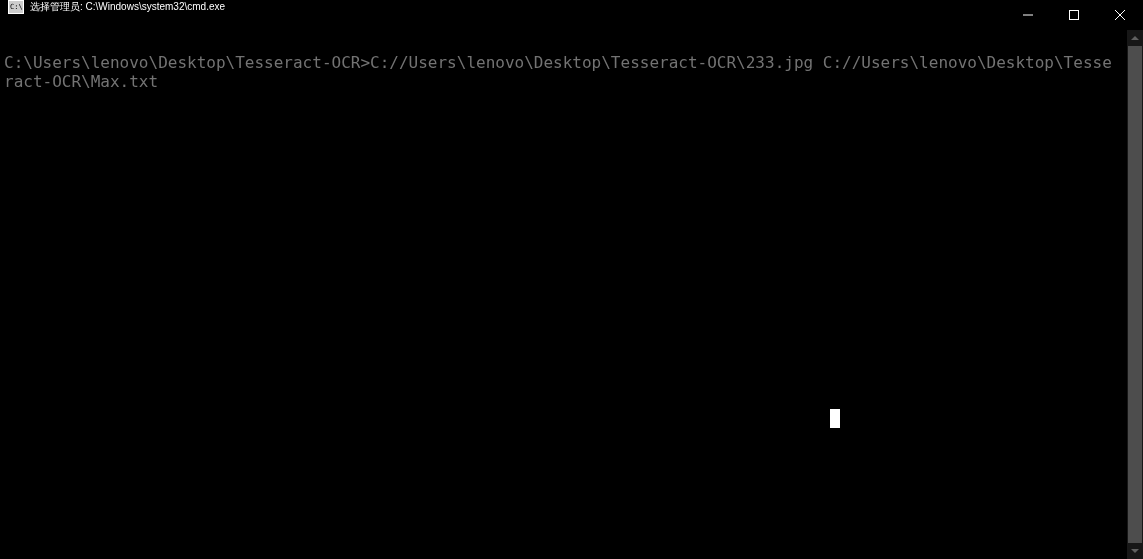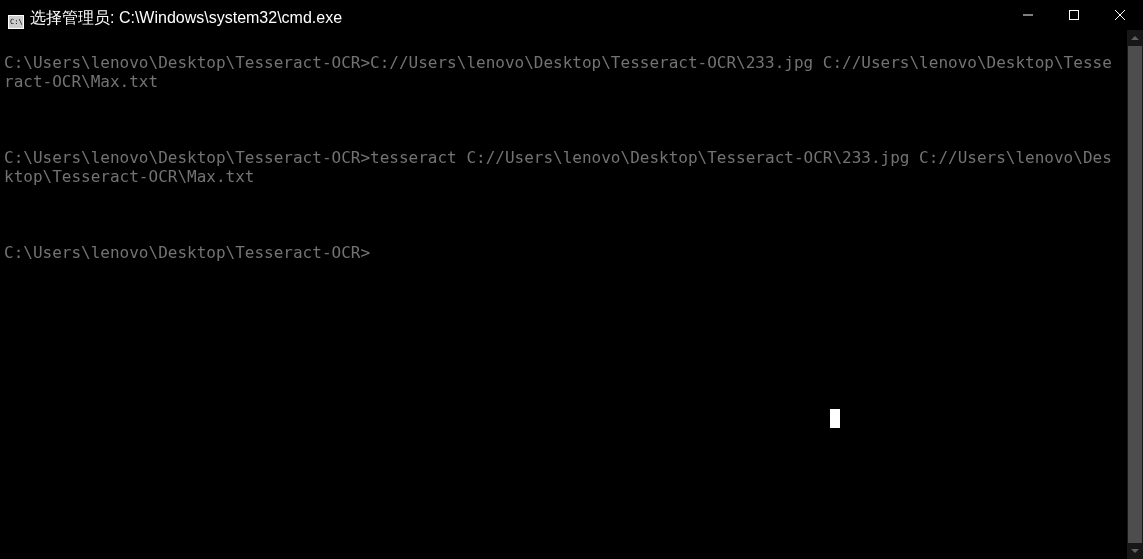--- a/index.html
+++ b/index.html
@@ -8,24 +8,24 @@
       height: 559px;
       background: #000;
       font-family: "Consolas", "NSimSun", monospace;
       overflow: hidden;
       position: relative;
     }
     .titlebar {
       height: 30px;
       background: #000;
       display: flex;
-      align-items: flex-end;
+      align-items: flex-start;
       color: #fff;
       font-family: "Microsoft YaHei", "Segoe UI", sans-serif;
-      font-size: 16px;
+      font-size: 10px;
       border-bottom: 1px solid #000;
     }
     .titlebar-icon {
       width: 16px;
       height: 14px;
       margin-left: 8px;
       margin-right: 6px;
       background: #ccc;
       position: relative;
       border: 1px solid #fff;
@@ -123,23 +123,21 @@
           <path d="M0 0 L10 10 M10 0 L0 10" stroke-width="1"></path>
         </svg>
     </div>
   </div>
 </div>
 
 <div class="terminal-area">
   <div class="terminal">
 <div class="line">C:\Users\lenovo\Desktop\Tesseract-OCR&gt;C://Users\lenovo\Desktop\Tesseract-OCR\233.jpg C://Users\lenovo\Desktop\Tesseract-OCR\Max.txt</div>
 <div class="line"> </div>
-<div class="line">C:\Users\lenovo\Desktop\Tesseract-OCR&gt;tesseract C://Users\lenovo\Desktop\Tesseract-OCR\233.jpg C://Users\lenovo\Desktop\Tesseract-OCR\Max.txt</div>
 <div class="line"> </div>
-<div class="line">C:\Users\lenovo\Desktop\Tesseract-OCR&gt;</div>
   </div>
 
   <div class="cursor" style="left: 830px; top: 379px;"></div>
 
   <div class="scrollbar">
     <div class="scroll-arrow">
       <svg width="8" height="4" viewBox="0 0 8 4">
           <path d="M0 4 L4 0 L8 4 Z"></path>
         </svg>
     </div>

